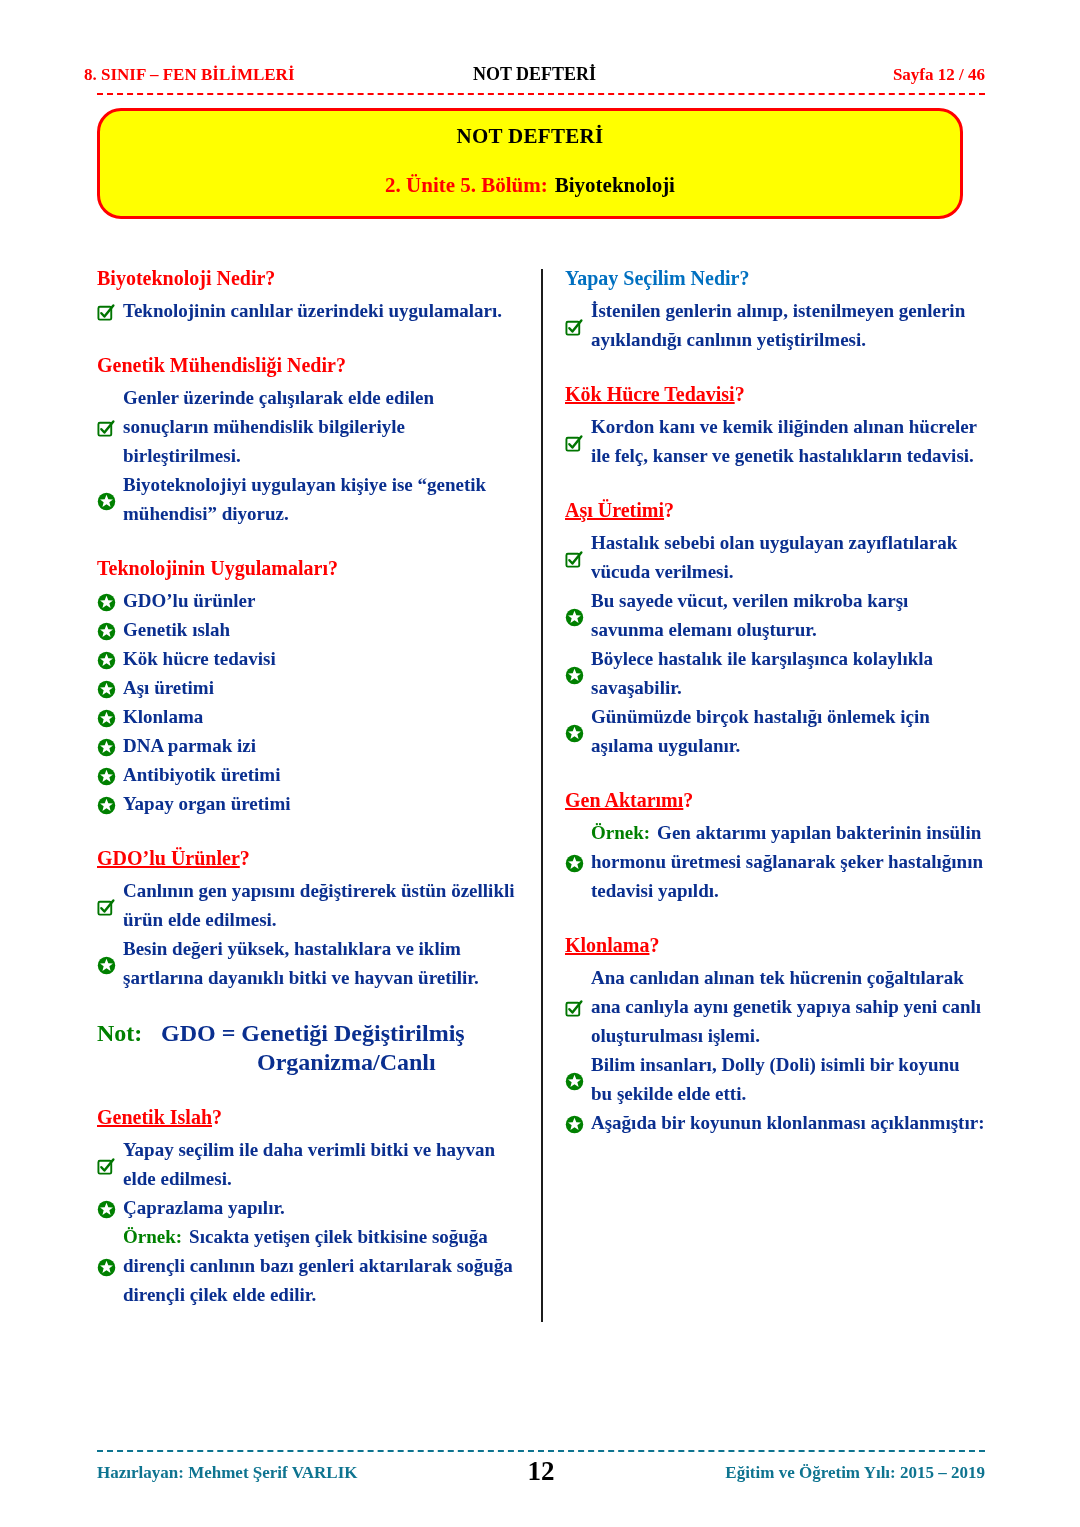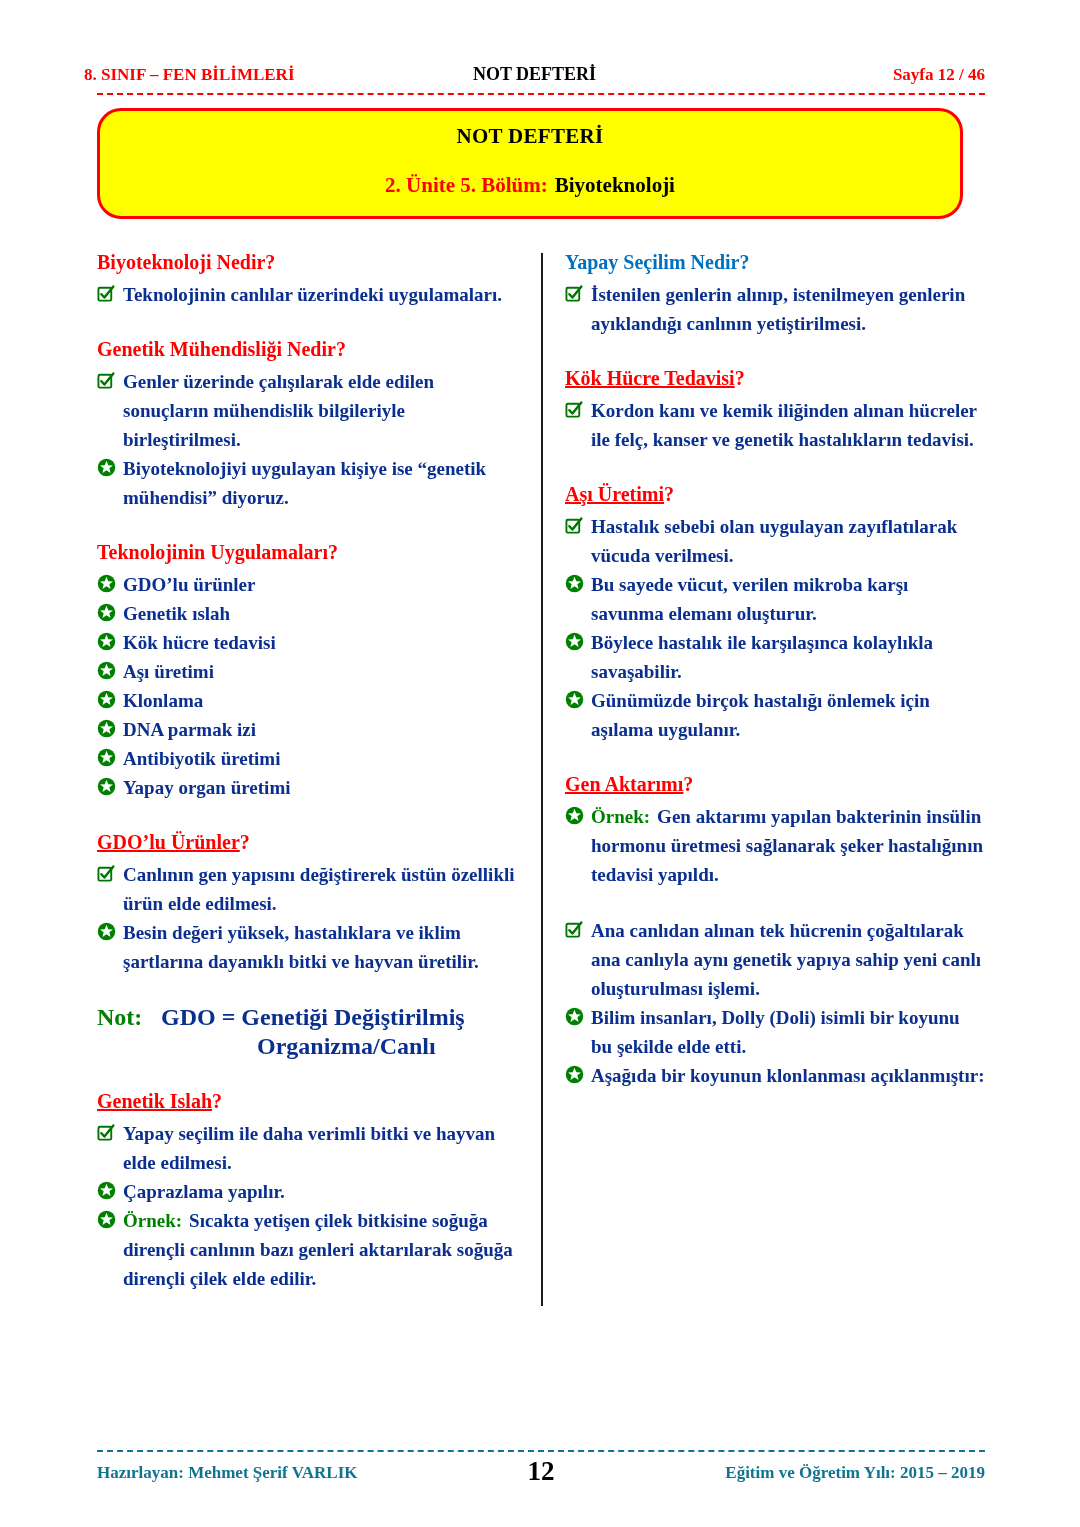--- a/index.html
+++ b/index.html
@@ -23,29 +23,29 @@
   .title-box{
     margin:13px 117px 0 97px;background:var(--yellow,#ffff00);
     border:3px solid var(--red,#f00);border-radius:24px;
     text-align:center;padding:13px 10px 18px;
   }
   .tb-title{font-size:21px;color:#000;letter-spacing:.3px}
   .tb-sub{margin-top:24px;font-size:21px}
   .tb-sub .topic{color:#000;margin-left:7px}
 
   
-  .columns{display:flex;margin:30px 95px 0 97px;align-items:stretch}
+  .columns{display:flex;margin:46px 95px 0 97px;align-items:stretch}
   .col-l{width:418px}
   .vdiv{width:2px;background:#1c1c1c;margin:4px 22px 14px 26px}
   .col-r{flex:1}
   .sec{margin-bottom:27px}
   .hd{margin:0 0 4px;font-size:20px;line-height:27px;color:var(--red,#f00)}
   .hd.blue{color:var(--blue,#0070c0)}
   .hd .u{text-decoration:underline}
-  .item{display:flex;align-items:flex-start}
+  .item{display:flex;align-items:center}
   .ic{flex:0 0 26px;padding-top:4px}
   .ic svg{width:19px;height:19px;display:block}
   .t{margin:0;font-size:19px;line-height:29px;flex:1}
   .pref{margin-right:7px}
 
   
   .note{display:flex;font-size:24px;line-height:29px}
   .note-label{flex:0 0 64px}
   .note-body{flex:1}
   .note-line2{margin-left:96px}
@@ -324,20 +324,21 @@
           <span class="ic">
               <svg viewBox="0 0 20 20">
                 <use href="#ic-star"></use>
               </svg>
             </span>
           <p class="t"><span class="grn pref">Örnek:</span><span>Gen aktarımı yapılan bakterinin insülin hormonu üretmesi sağlanarak şeker hastalığının tedavisi yapıldı.</span></p>
         </div>
       </section>
 
       <section class="sec">
+        <h3 class="hd"><span class="u">Klonlama</span><span>?</span></h3>
         <div class="item">
           <span class="ic">
               <svg viewBox="0 0 20 20">
                 <use href="#ic-check"></use>
               </svg>
             </span>
           <p class="t">Ana canlıdan alınan tek hücrenin çoğaltılarak ana canlıyla aynı genetik yapıya sahip yeni canlı oluşturulması işlemi.</p>
         </div>
         <div class="item">
           <span class="ic">

